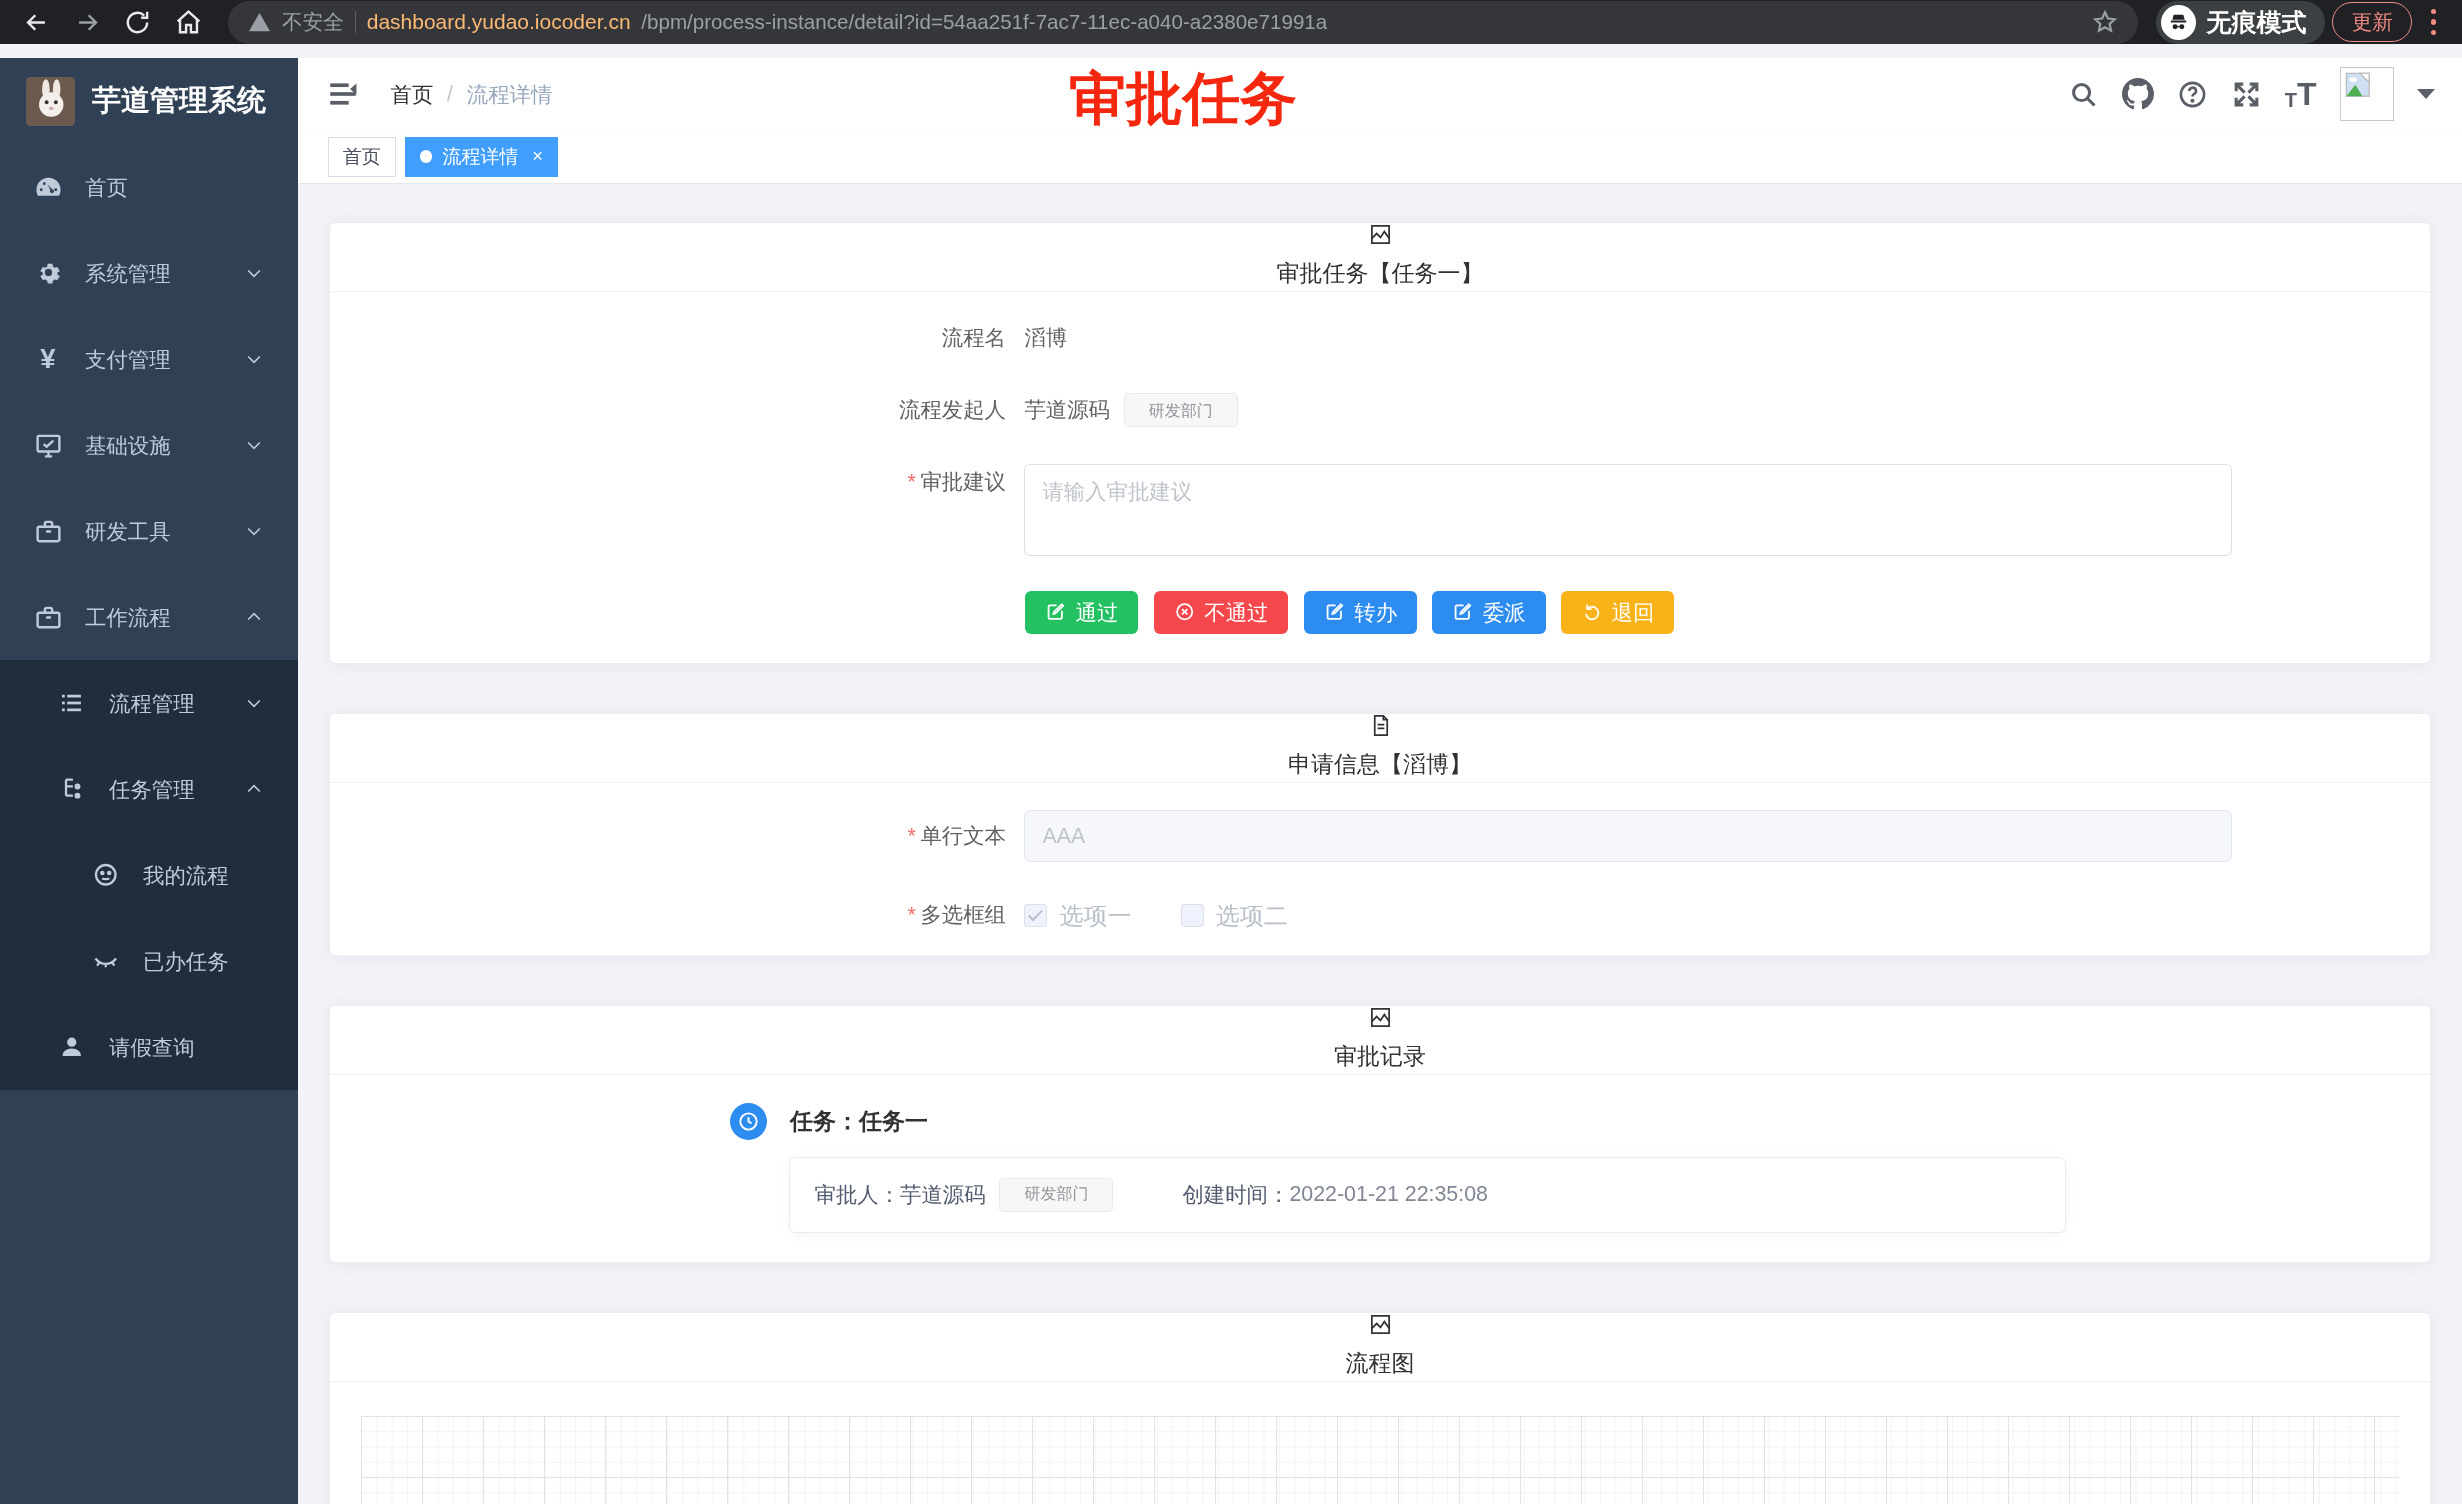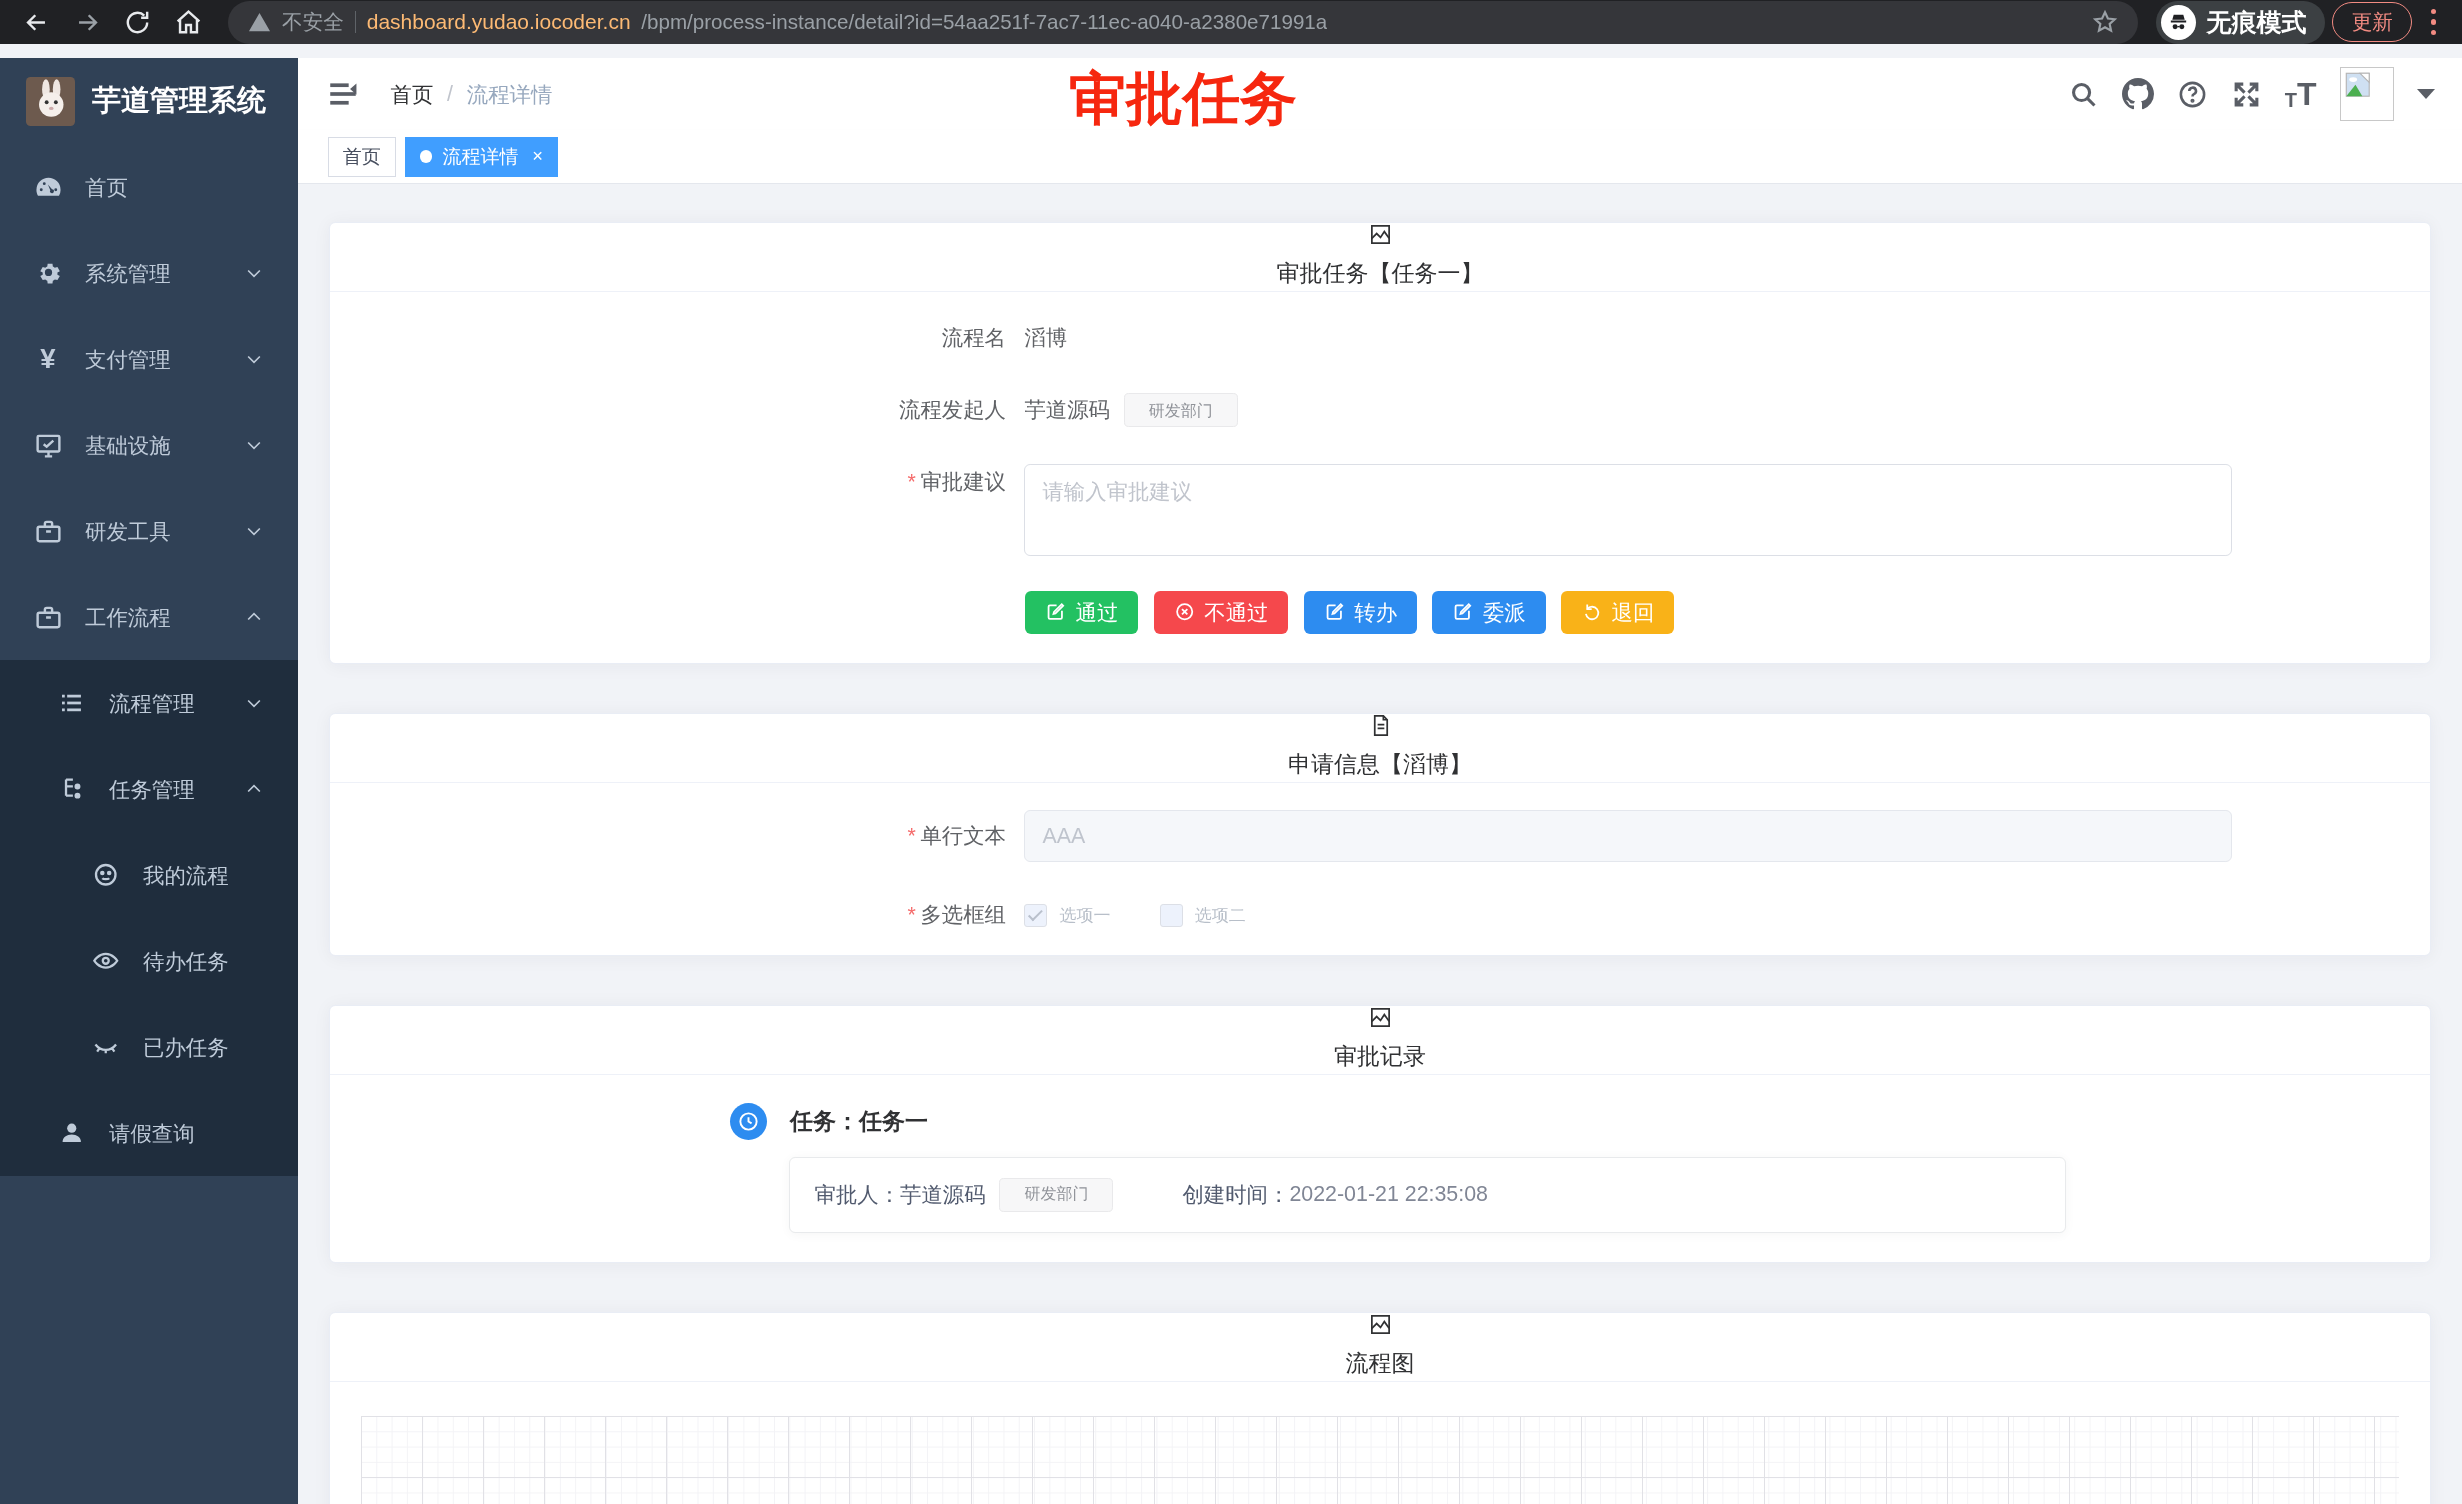--- a/index.html
+++ b/index.html
@@ -84,21 +84,21 @@
                  font-family:"Liberation Sans", sans-serif; }
   textarea.adv::placeholder { color:#c0c4cc; }
   .btnrow { margin-left:664px; display:flex; gap:15.3px; }
   .btn { height:43px; border-radius:6.1px; color:#fff; font-size:21.4px; display:flex; align-items:center;
          gap:9.2px; padding:0 20px; border:none; cursor:pointer; }
   .tag { display:inline-flex; align-items:center; height:34px; padding:0 24px; background:#f7f7f8;
          border:1.5px solid #e9e9eb; border-radius:4.6px; color:#909399; font-size:16px; margin-left:13.8px; }
   input.dis { margin-left:18.4px; width:1208px; height:52px; background:#f5f7fa; border:1.5px solid #e4e7ed;
               border-radius:6.1px; color:#bfc4cd; font-size:21.4px; padding:0 17px; outline:none; }
   .cbgroup { margin-left:18.4px; display:flex; align-items:center; height:37px; }
-  .cb { display:flex; align-items:center; gap:12.2px; margin-right:49px; color:#b8bfc9; font-size:17px; }
+  .cb { display:flex; align-items:center; gap:12.2px; margin-right:49px; color:#b8bfc9; font-size:24px; }
   .cbbox { width:23px; height:23px; border:1.5px solid #dcdfe6; border-radius:3.1px; background:#edf2fc; position:relative; }
   .cbbox.checked::after { content:""; position:absolute; left:6.9px; top:2.3px; width:5.4px; height:11.5px;
                           border:solid #b9c0cc; border-width:0 2.3px 2.3px 0; transform:rotate(45deg); }
 
   .timeline { margin-left:369px; }
   .tl-row { display:flex; align-items:center; gap:23px; }
   .tl-node { width:37px; height:37px; border-radius:50%; background:#2d8cf0; display:flex;
              align-items:center; justify-content:center; flex:none; }
   .tl-title { font-size:23px; font-weight:700; color:#303133; }
   .tl-card { margin:17px 0 0 59px; width:1277px; border:1.5px solid #e8eaec; border-radius:6.1px;
@@ -299,29 +299,20 @@
     <div class="mi l3">
       <span class="ic">
         <svg width="27.5" height="27.5" viewBox="0 0 24 24" fill="none" stroke="#bfcbd9" stroke-width="2">
             <circle cx="12" cy="12" r="8.5"></circle>
             <circle cx="9" cy="10.5" r="1" fill="#bfcbd9"></circle>
             <circle cx="15" cy="10.5" r="1" fill="#bfcbd9"></circle>
             <path d="M9 15c1 1.2 5 1.2 6 0"></path>
           </svg>
       </span>
       <span class="lbl">我的流程</span>
-    </div>
-    <div class="mi l3">
-      <span class="ic">
-        <svg width="27.5" height="27.5" viewBox="0 0 24 24" fill="none" stroke="#bfcbd9" stroke-width="2">
-            <path d="M2 12s3.5-6 10-6 10 6 10 6-3.5 6-10 6-10-6-10-6z"></path>
-            <circle cx="12" cy="12" r="2.6"></circle>
-          </svg>
-      </span>
-      <span class="lbl">待办任务</span>
     </div>
     <div class="mi l3">
       <span class="ic">
         <svg width="27.5" height="27.5" viewBox="0 0 24 24" fill="none" stroke="#bfcbd9" stroke-width="2">
             <path d="M3 10c2.5 3.2 5.5 4.8 9 4.8s6.5-1.6 9-4.8M6 14l-1.5 2.2M18 14l1.5 2.2M12 15v2.6"></path>
           </svg>
       </span>
       <span class="lbl">已办任务</span>
     </div>
     <div class="mi l2">

